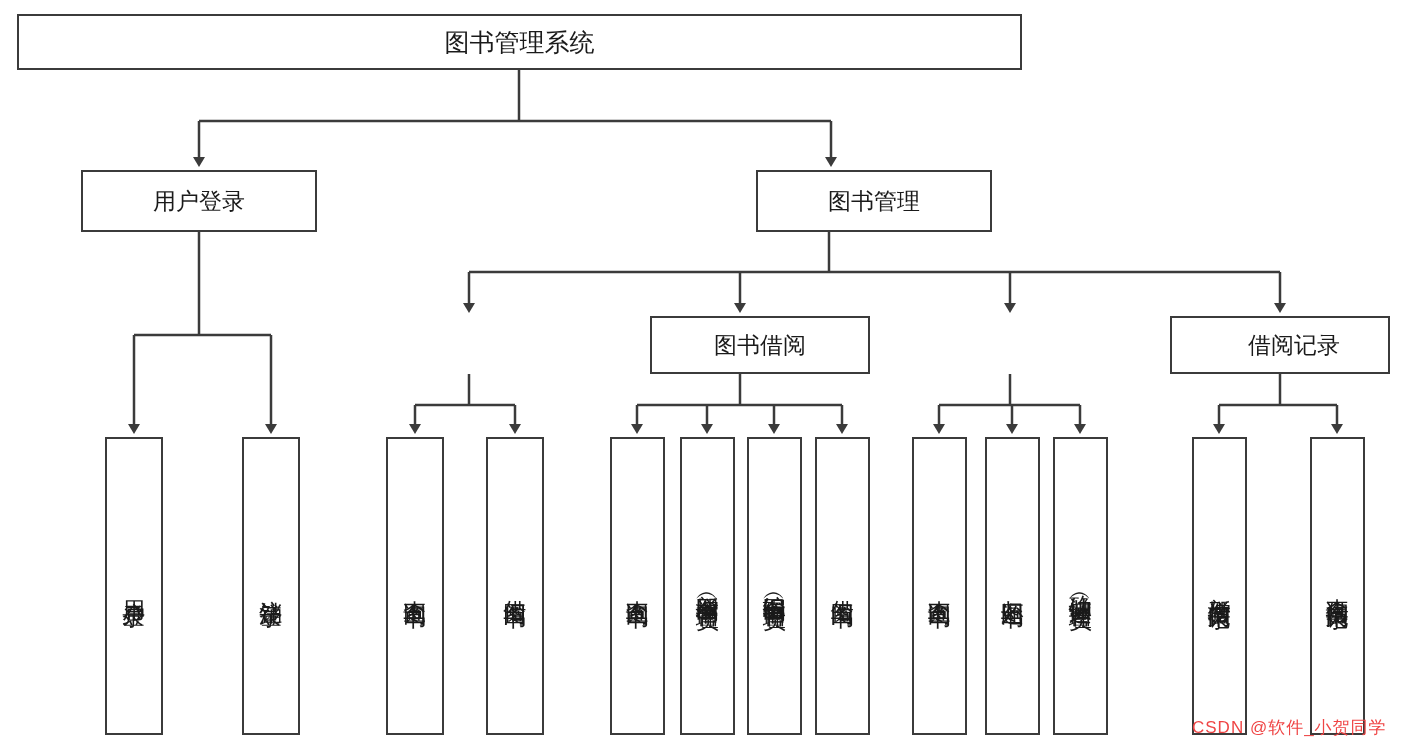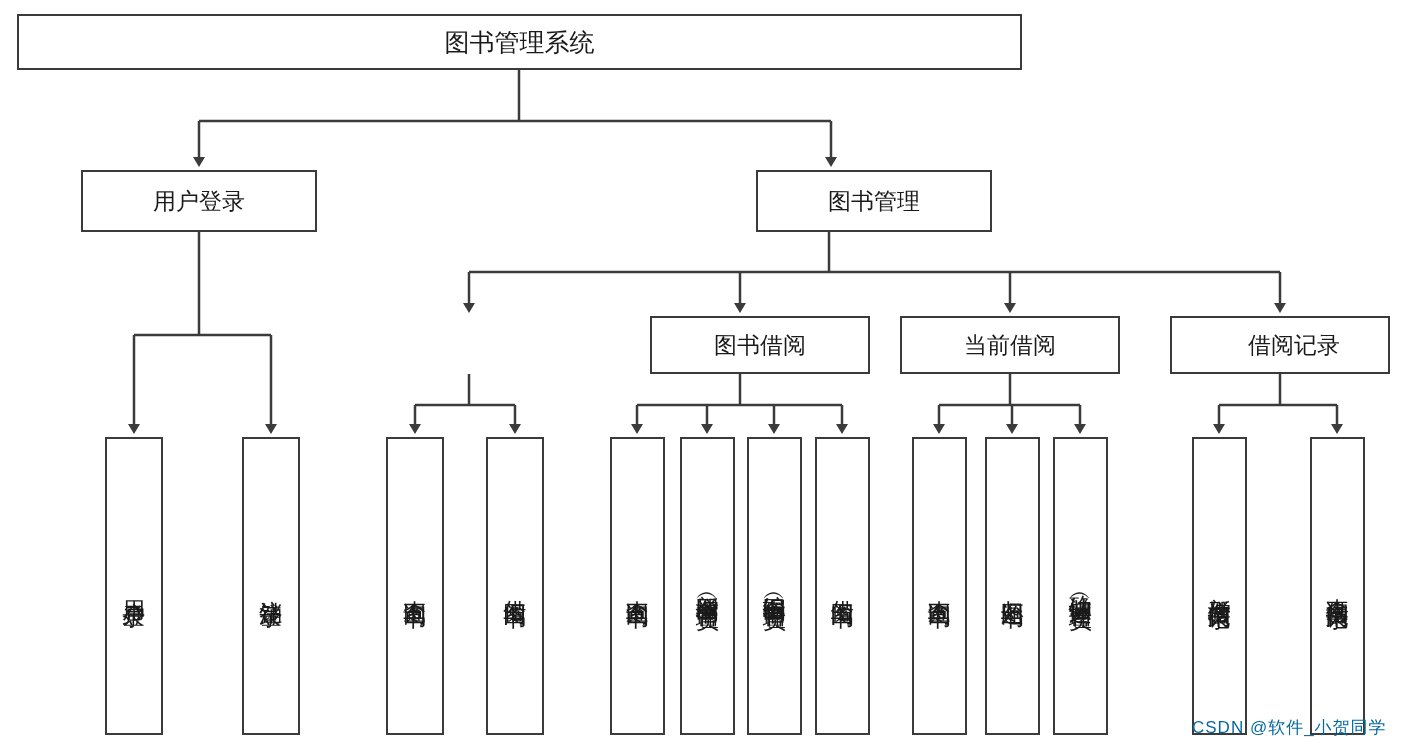--- a/index.html
+++ b/index.html
@@ -93,23 +93,20 @@
   <div class="node lvl2" id="lvl2-0" style="left: 81px; top: 170px; width: 236px; height: 62px;">
     <span>用户登录</span>
   </div>
   <div class="node lvl2" id="lvl2-1" style="left: 711px; top: 170px; width: 236px; height: 62px; margin-left: 45px;">
     <span>图书管理</span>
   </div>
 
   <div class="node lvl3" id="lvl3-1" style="left: 630px; top: 316px; width: 220px; height: 58px; margin-left: 20px;">
     <span>图书借阅</span>
   </div>
-  <div class="node lvl3" id="lvl3-2" style="left: 900px; top: 316px; width: 220px; height: 58px;">
-    <span>当前借阅</span>
-  </div>
   <div class="node lvl3" id="lvl3-3" style="left: 1170px; top: 316px; width: 220px; height: 58px; padding-left: 28px;">
     <span>借阅记录</span>
   </div>
 
   <div class="node leaf" id="leaf-0" style="left: 105px; top: 437px; width: 58px; height: 298px;">
     <span class="vtext">用户登录</span>
     </div>
   <div class="node leaf" id="leaf-1" style="left: 242px; top: 437px; width: 58px; height: 298px;">
     <span class="vtext">注销登录</span>
     </div>
@@ -140,14 +137,14 @@
   <div class="node leaf" id="leaf-10" style="left: 1053px; top: 437px; width: 55px; height: 298px;">
     <span class="vtext">确认归还（管理员）</span>
     </div>
   <div class="node leaf" id="leaf-11" style="left: 1192px; top: 437px; width: 55px; height: 298px;">
     <span class="vtext">新增借阅记录</span>
     </div>
   <div class="node leaf" id="leaf-12" style="left: 1310px; top: 437px; width: 55px; height: 298px;">
     <span class="vtext">查询借阅记录</span>
     </div>
 
-  <div class="watermark" id="watermark" style="left: 1192px; top: 716px; color: #0369a1;">CSDN @软件_小贺同学</div>
+  <div class="watermark" id="watermark" style="left: 1192px; top: 716px; color: #ef4444;">CSDN @软件_小贺同学</div>
 </div>
 
 </body></html>

